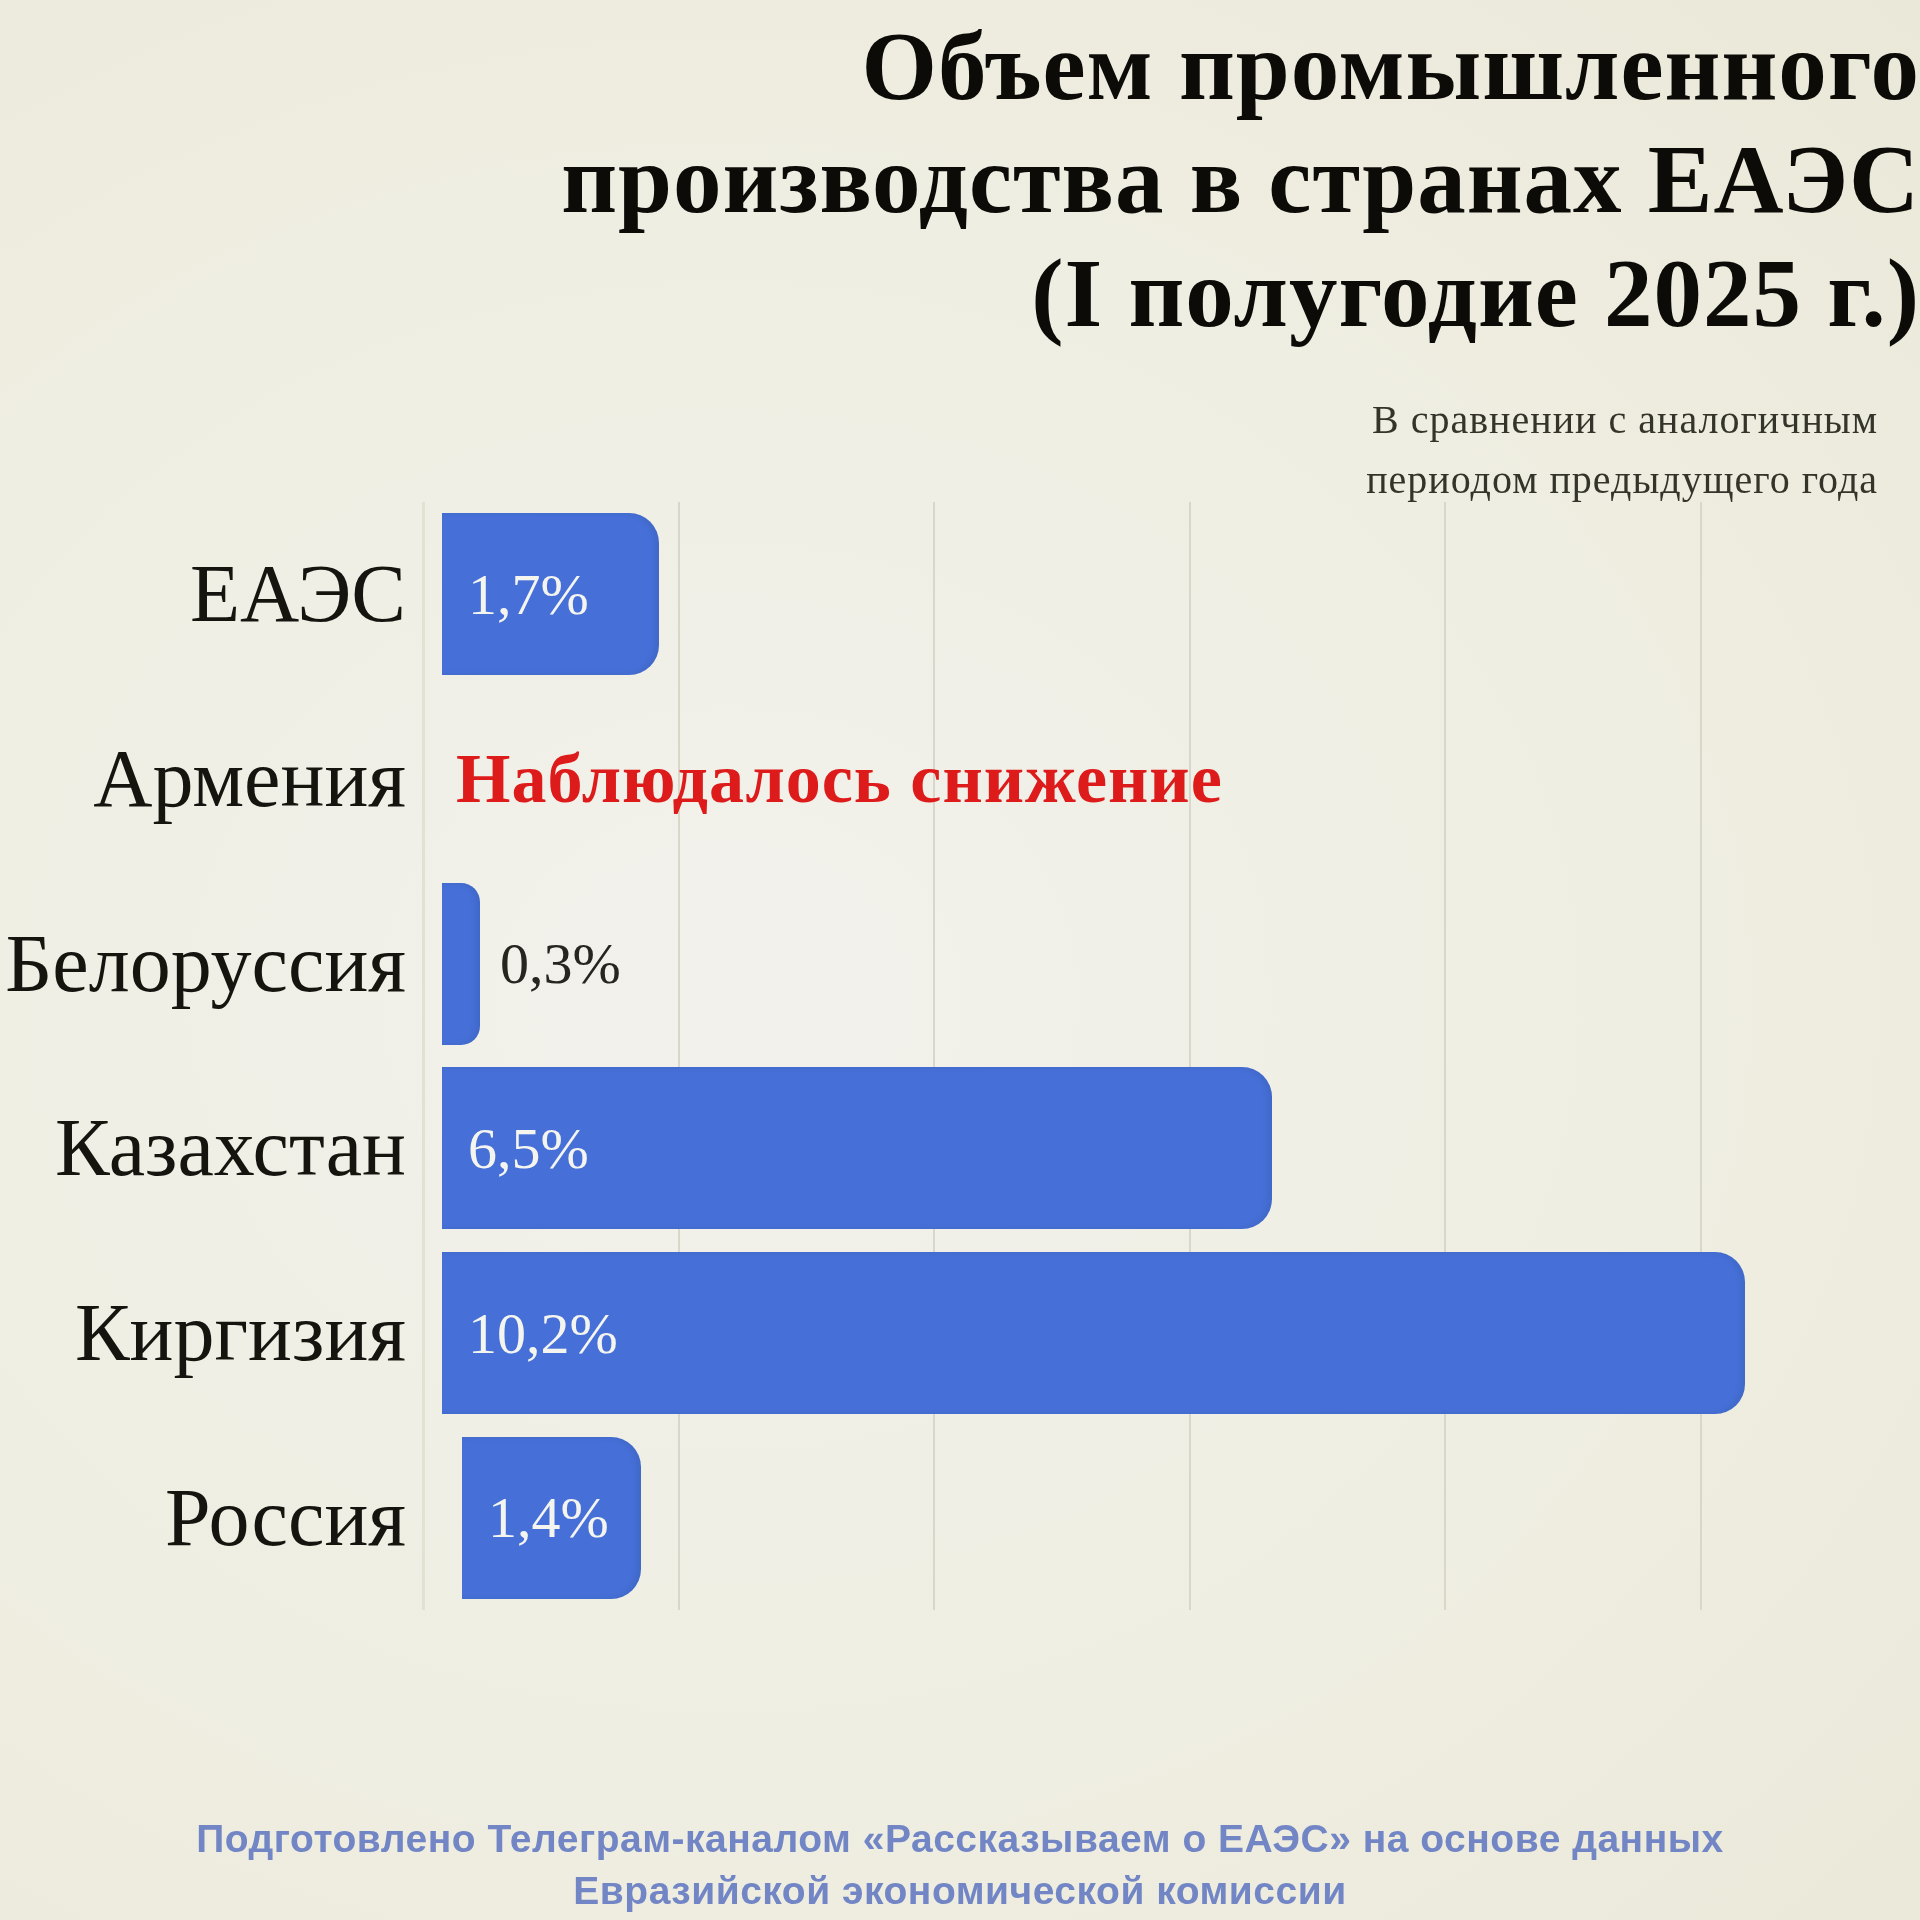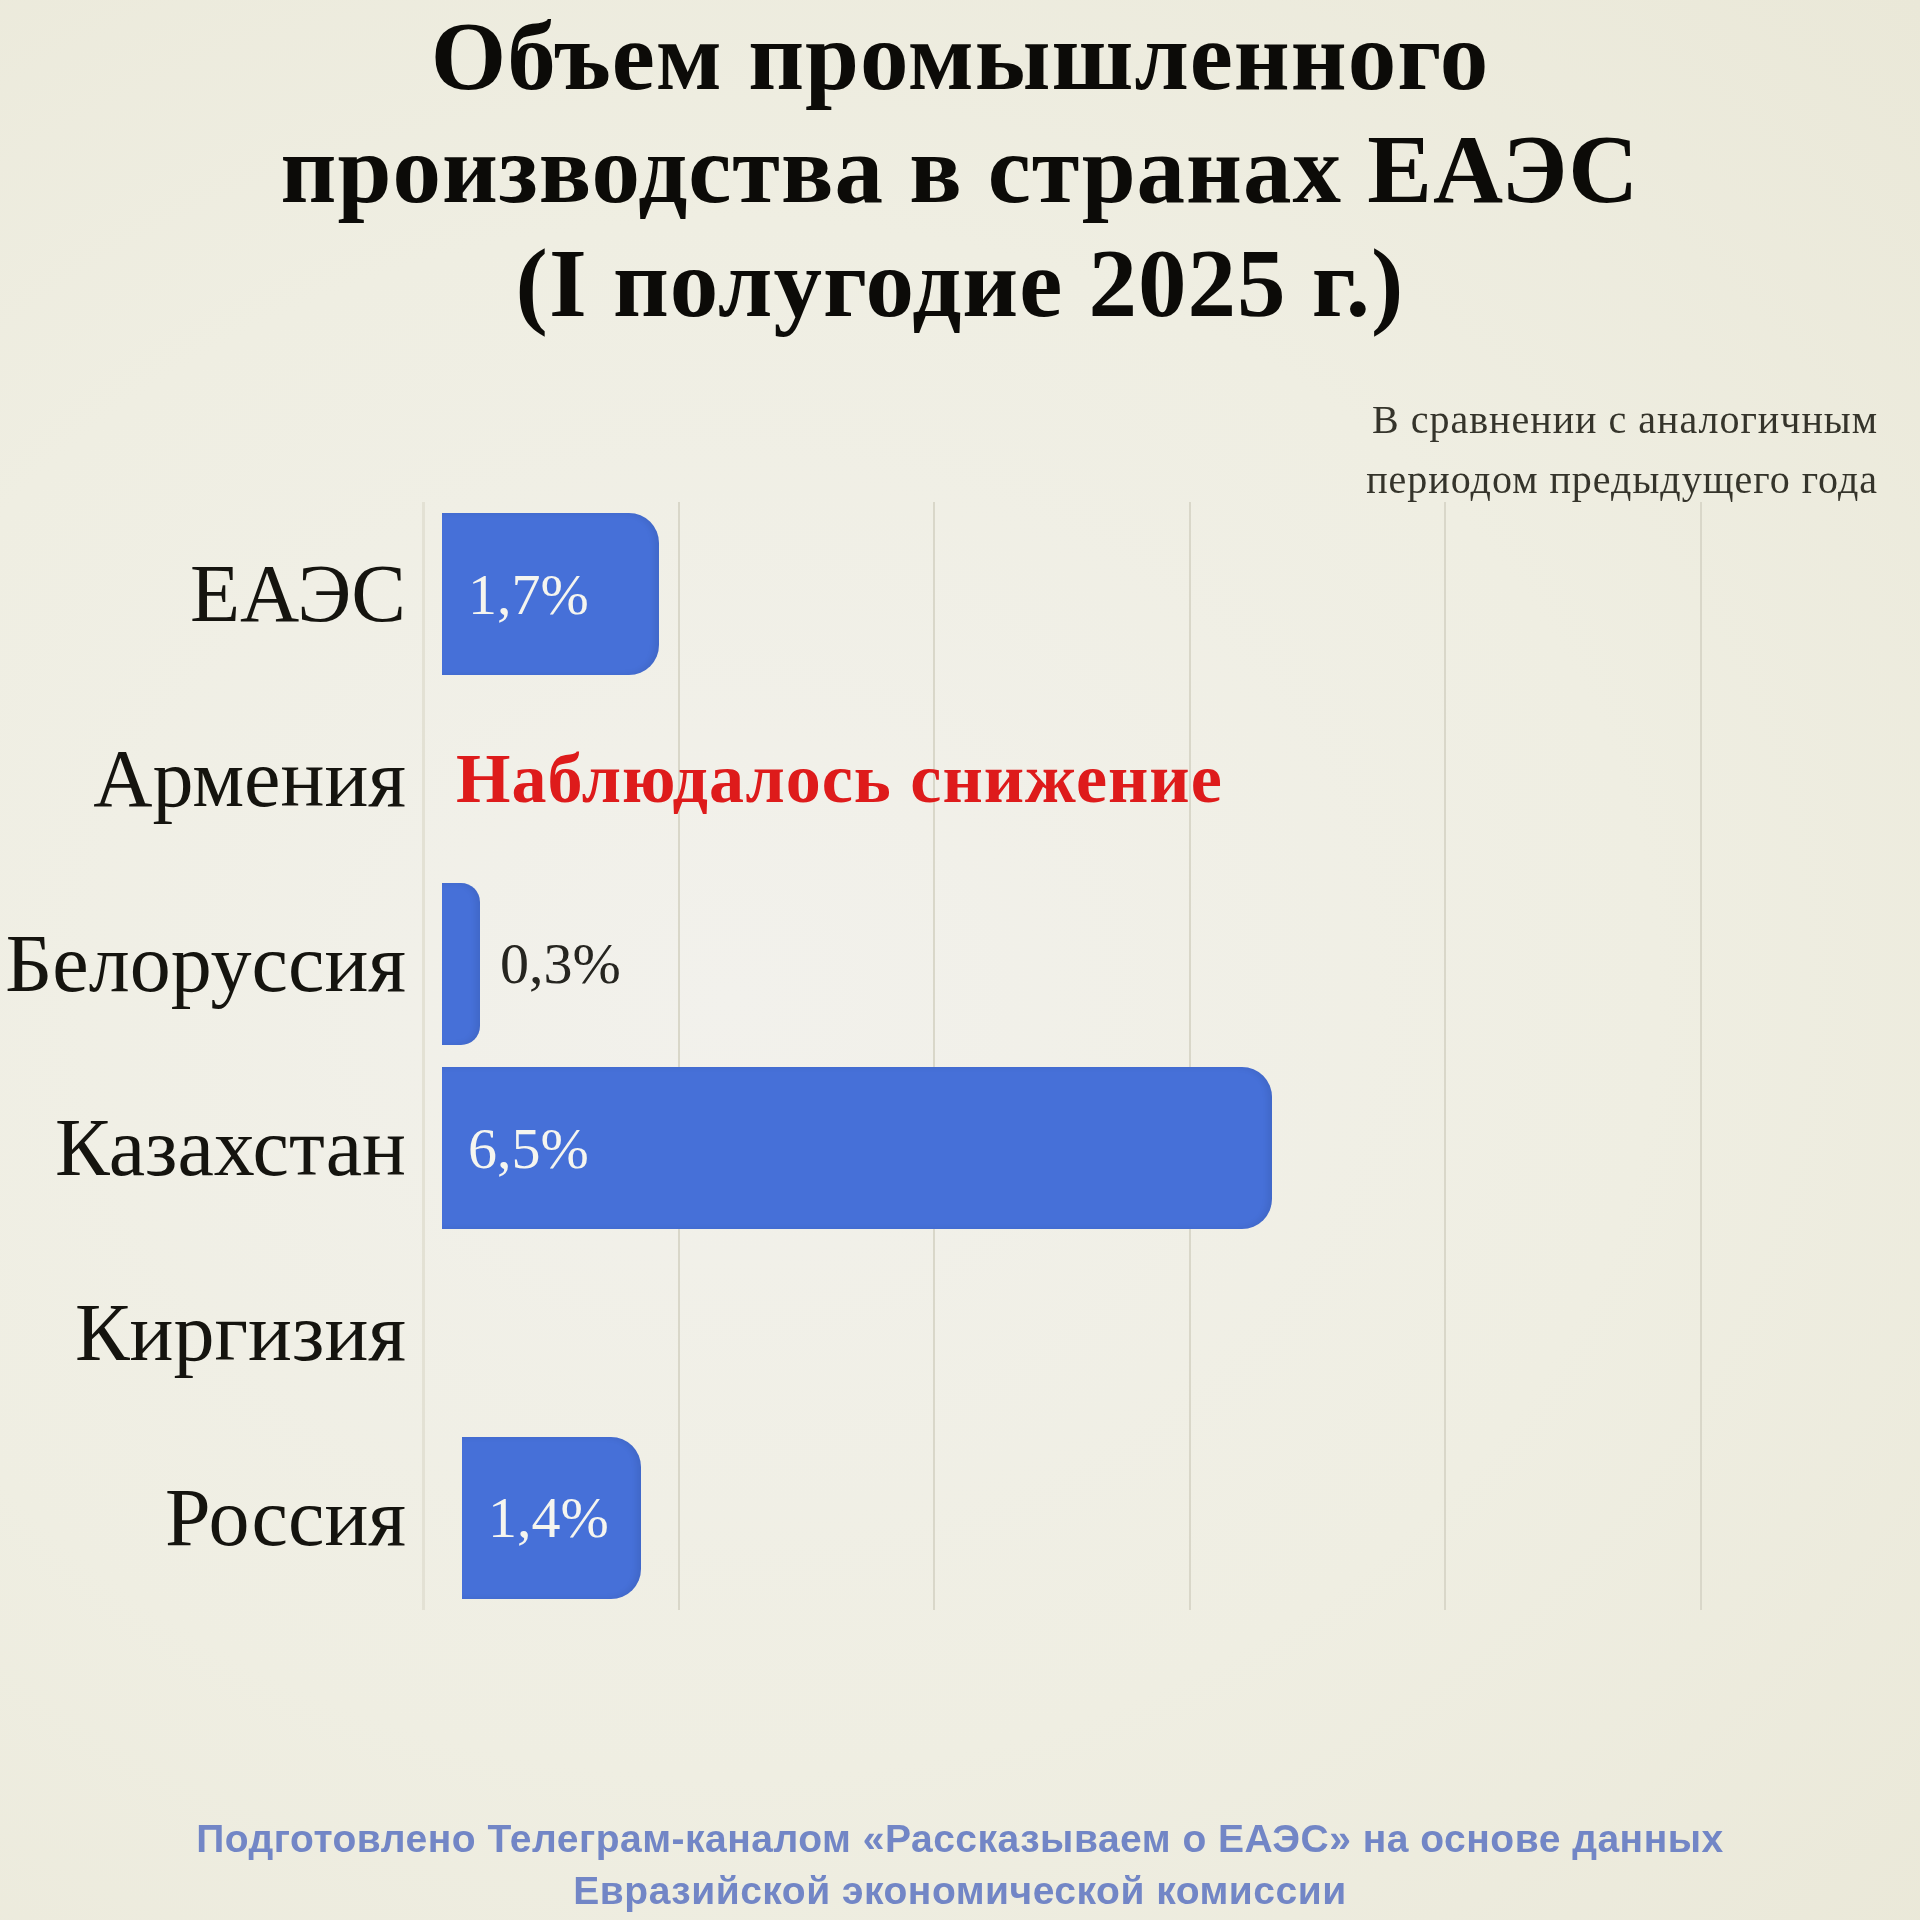--- a/index.html
+++ b/index.html
@@ -9,21 +9,21 @@
     overflow: hidden;
   }
   .canvas {
     position: relative;
     width: 1920px; height: 1920px;
     background: radial-gradient(ellipse at 38% 52%, #f2f1ec 0%, #efeee2 55%, #eae8d8 100%);
   }
   
   .title {
     position: absolute; top: 0; left: 0; width: 100%;
-    text-align: center; padding-top: 0;
+    text-align: right; padding-top: 10px;
     font-weight: 700; color: #0c0b08;
     font-size: 97px; line-height: 1.17; letter-spacing: 1px;
   }
   .title div { white-space: nowrap; }
   
   .subtitle {
     position: absolute; top: 390px; right: 42px;
     text-align: right; color: #35342b;
     font-size: 40px; line-height: 1.5; letter-spacing: 1px;
   }
@@ -130,20 +130,25 @@
         <div class="row">
           <div class="cat-label">Казахстан</div>
           <div class="bar-area">
             <div class="bar" style="width: 830px; background: rgb(70, 112, 216);">
               <span class="val-inside">6,5%</span>
             </div>
           </div>
         </div>
         <div class="row">
           <div class="cat-label">Киргизия</div>
+          <div class="bar-area">
+            <div class="bar" style="width: 1303px; background: rgb(70, 112, 216);">
+              <span class="val-inside">10,2%</span>
+            </div>
+          </div>
         </div>
         <div class="row">
           <div class="cat-label">Россия</div>
           <div class="bar-area">
             <div class="bar" style="width: 179px; background: rgb(70, 112, 216); margin-left: 20px;">
               <span class="val-inside">1,4%</span>
             </div>
           </div>
         </div>
       </div>

